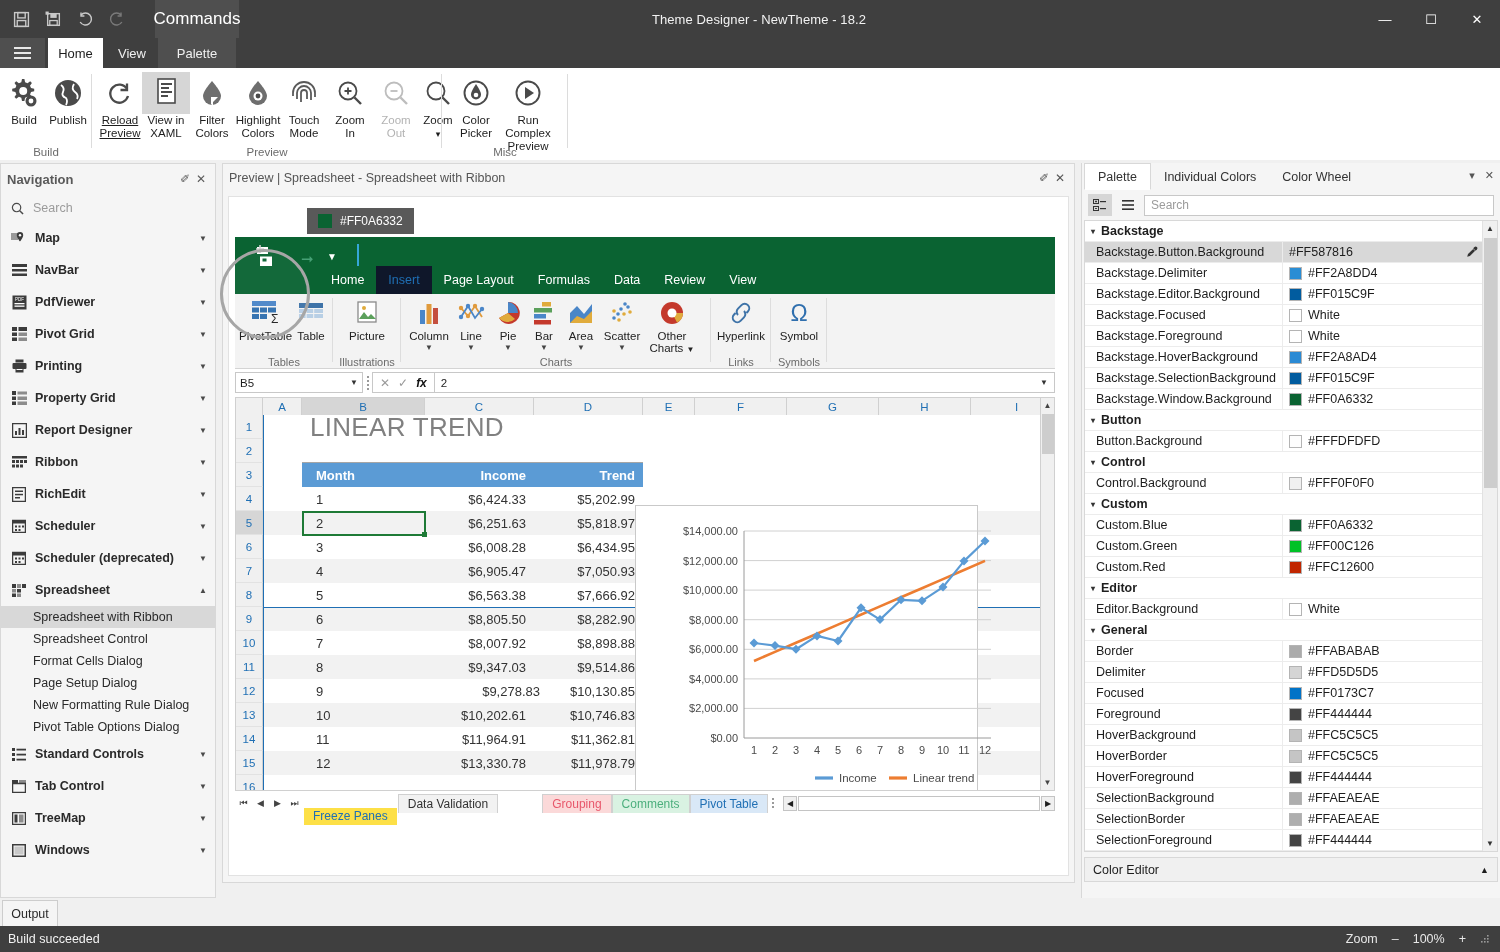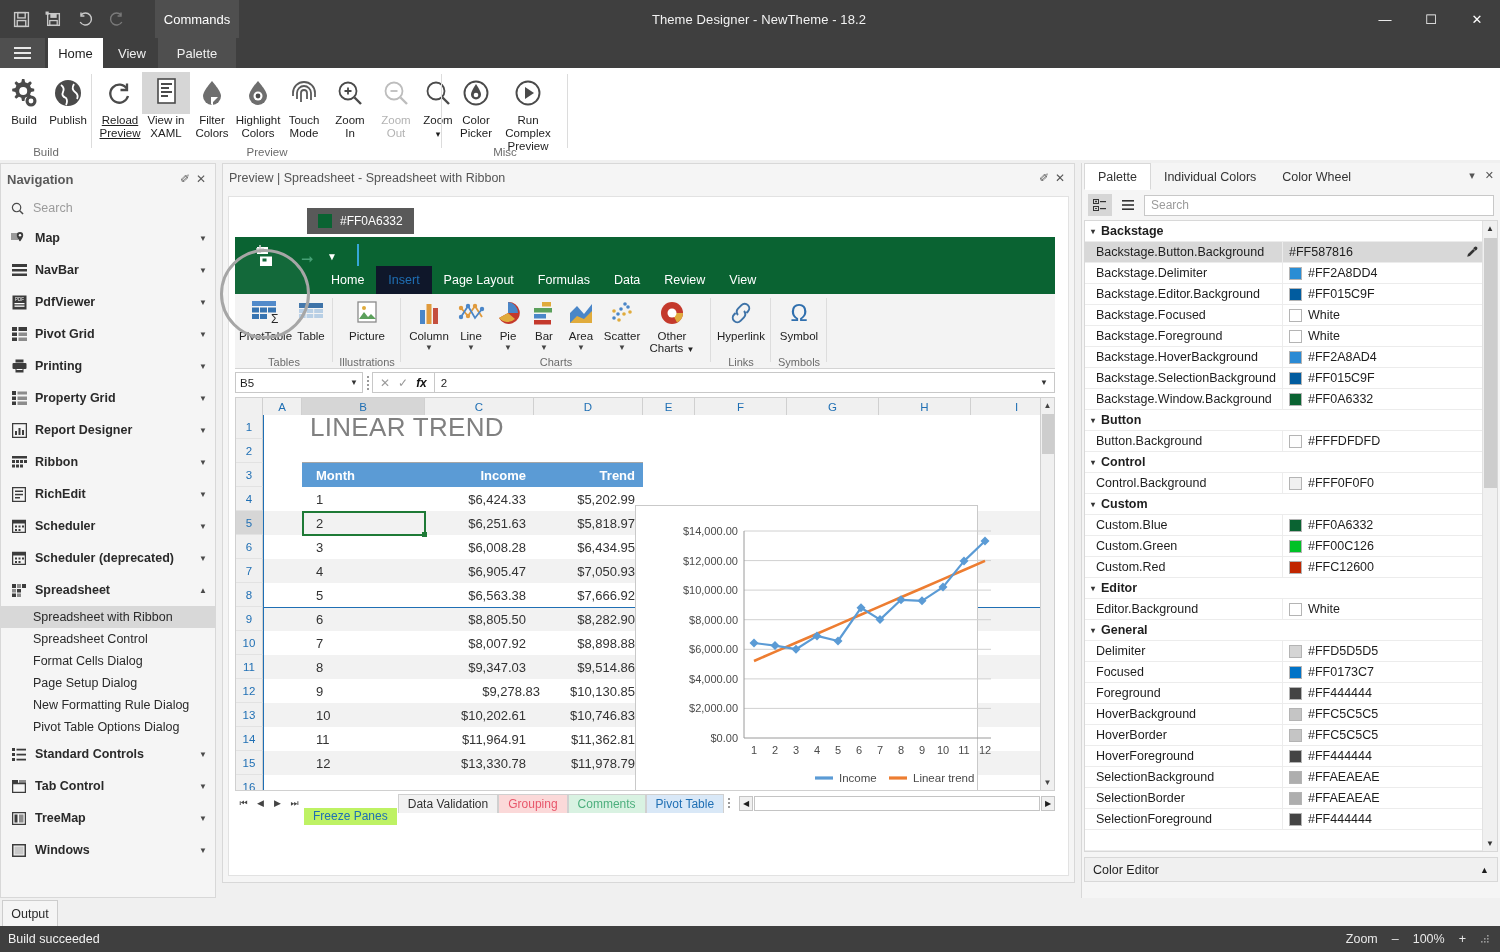--- a/index.html
+++ b/index.html
@@ -22,21 +22,21 @@
     position:absolute; left:0; top:0; width:1500px; height:38px;
     display:flex; align-items:center; justify-content:center;
     color:#f2f2f2; font-size:13px; letter-spacing:.1px;margin-left:9px;
   }
   .wincontrols { position:absolute; right:0; top:0; height:38px; display:flex; }
   .wincontrols div { width:46px; height:38px; display:flex; align-items:center; justify-content:center; color:#fff; font-size:13px; }
 
   
   .cmd-tab {
     position:absolute; left:155px; top:0; width:84px; height:38px;
-    background:#4f4f4f; color:#fff; font-size:13px;
+    background:#4f4f4f; color:#fff; font-size:17px;
     display:flex; align-items:center; justify-content:center; z-index:3;
   }
 
   
   .ribbon-tabs { position:absolute; left:0; top:38px; width:1500px; height:30px; background:#3f3f3f; }
   .hamburger { position:absolute; left:0; top:0; width:45px; height:30px; background:#4f4f4f;
      display:flex; align-items:center; justify-content:center; }
   .hamburger span { display:block; width:17px; height:2px; background:#e8e8e8; box-shadow:0 5px 0 #e8e8e8, 0 -5px 0 #e8e8e8; }
   .rtab { position:absolute; top:0; height:30px; display:flex; align-items:center; justify-content:center;
      color:#f0f0f0; font-size:13px; padding:0 14px; }
@@ -1064,23 +1064,23 @@
         </div>
       </div>
 
       <div class="sheetbar">
         <div class="nav-arrows">
           <div>⏮</div>
           <div>◀</div>
           <div>▶</div>
           <div>⏭</div>
         </div>
-        <div class="stab active" style="background:#bef264;color:#1f6fb4;border-color:#ffffff;margin-top:24px;">Freeze Panes</div>
+        <div class="stab active" style="background:#fde047;color:#1f6fb4;border-color:#ffffff;margin-top:24px;">Freeze Panes</div>
         <div class="stab" style="background:#f2f2f2;color:#333;">Data Validation</div>
-        <div class="stab" style="background:#fbd9d9;color:#e8576b;">Grouping</div>
+        <div class="stab" style="background:#fbd9d9;color:#e8576b;margin-left:44px;">Grouping</div>
         <div class="stab" style="background:#d9f2e2;color:#4caf7d;">Comments</div>
         <div class="stab" style="background:#d9e8f7;color:#1f6fb4;">Pivot Table</div>
         <div class="grip">
             <i></i>
             <i></i>
             <i></i>
           </div>
         <div class="hscroll">
           <div class="hb">◀</div>
           <div class="htr"></div>
@@ -1254,20 +1254,27 @@
         <span class="pg-name">Editor.Background</span>
         <span class="pg-val">
           <span class="pg-sw" style="background:#FFFFFF;"></span>
           <span class="pg-hex">White</span>
         </span>
       </div>
 
       <div class="pg-row group">
         <span class="gcar">▾</span>
         <span>General</span>
+      </div>
+      <div class="pg-row">
+        <span class="pg-name">Border</span>
+        <span class="pg-val">
+          <span class="pg-sw" style="background:#ABABAB;"></span>
+          <span class="pg-hex">#FFABABAB</span>
+        </span>
       </div>
       <div class="pg-row">
         <span class="pg-name">Delimiter</span>
         <span class="pg-val">
           <span class="pg-sw" style="background:#D5D5D5;"></span>
           <span class="pg-hex">#FFD5D5D5</span>
         </span>
       </div>
       <div class="pg-row">
         <span class="pg-name">Focused</span>

